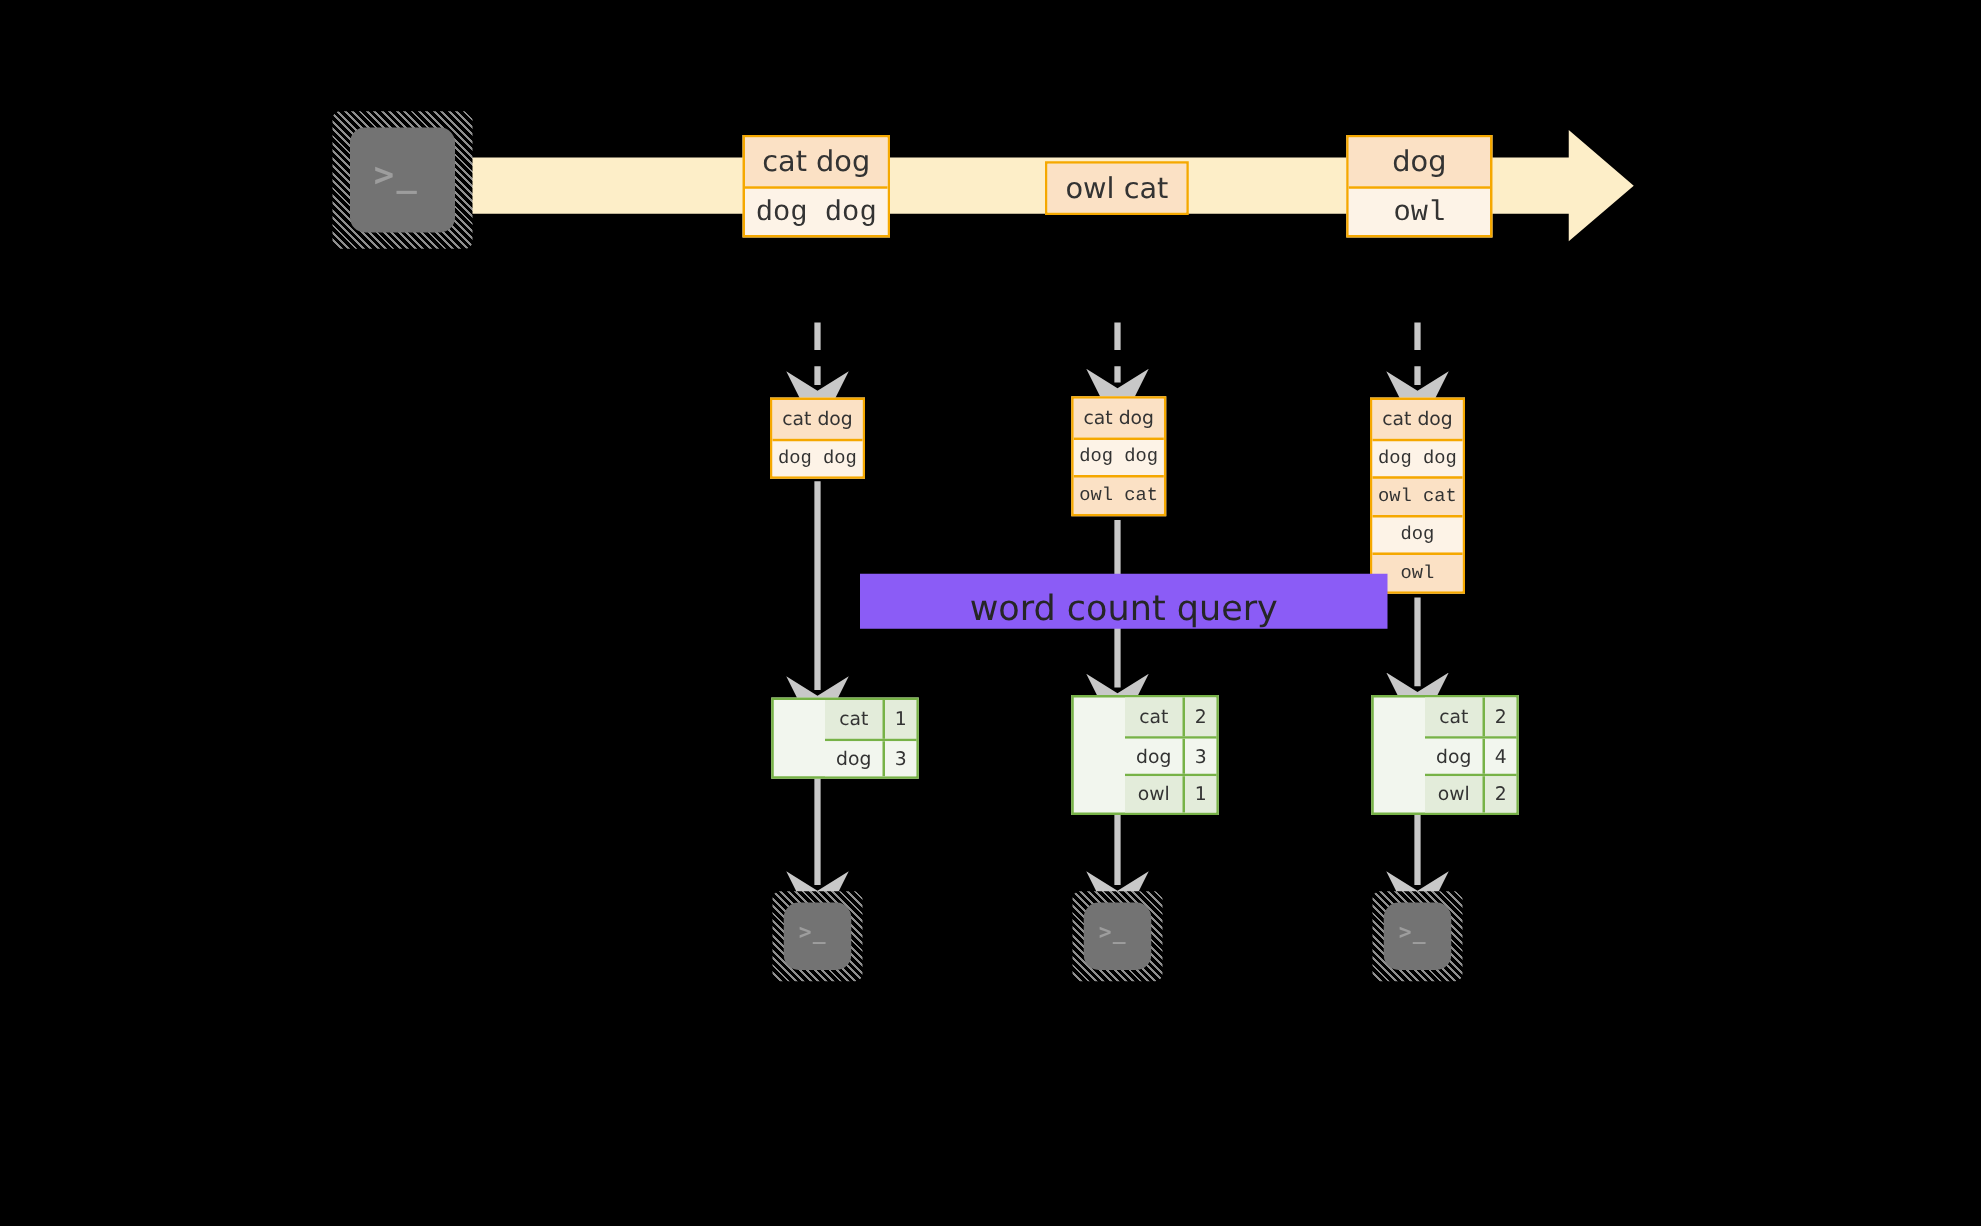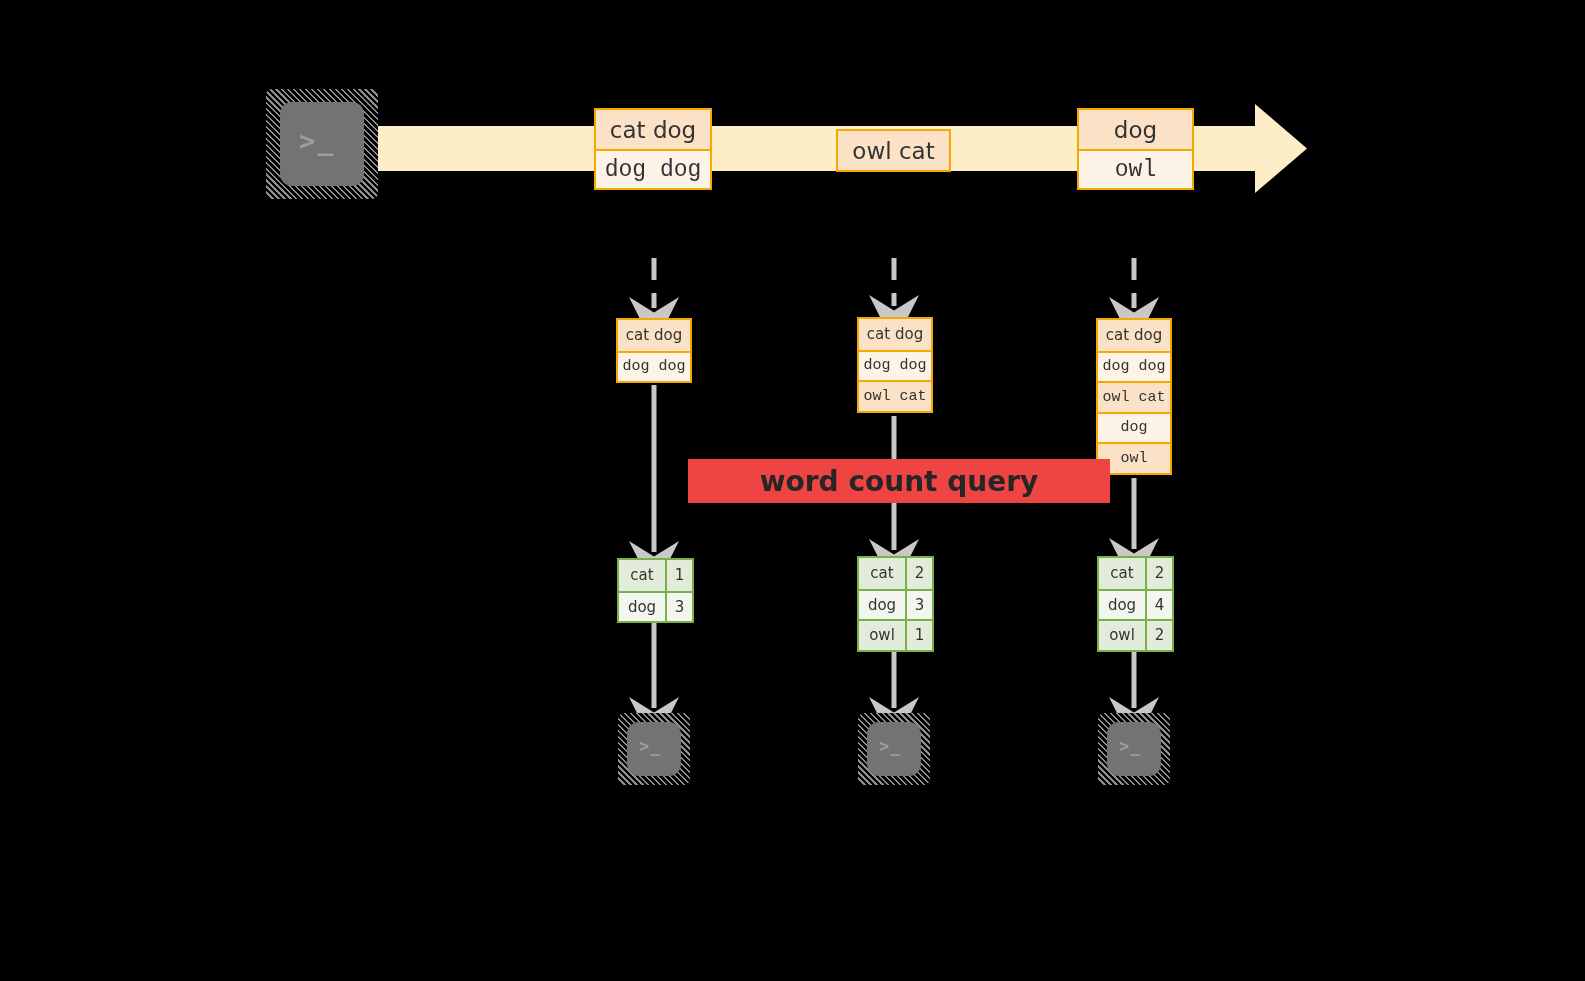--- a/index.html
+++ b/index.html
@@ -73,20 +73,21 @@
   .obox.mini .cell { height: 30.5px; font-size: 15px; }
 
   
   .gbox {
     position: absolute;
     box-sizing: border-box;
     border: 2.5px solid #77b247;
     background: #f2f6ee;
     display: flex;
     flex-direction: column;
+    padding-left: 41px;
   }
   .gbox .grow {
     display: flex;
     height: 30.5px;
     box-sizing: border-box;
   }
   .gbox .grow + .grow { border-top: 2.5px solid #77b247; }
   .gbox .gc {
     box-sizing: border-box;
     display: flex;
@@ -96,28 +97,27 @@
     color: #333333;
     background: #f2f6ee;
   }
   .gbox .gc.shade { background: #e3ecda; }
   .gbox .gc.k { width: 46px; }
   .gbox .gc.v { width: 27px; border-left: 2.5px solid #77b247; }
 
   
   .qlabel {
     position: absolute;
-    background: #ef4444;
-    display: flex;
-    align-items: center;
+    background: #8b5cf6;
+    display: flex;
+    align-items: flex-end;
     justify-content: center;
     color: #262626;
     font-size: 28px;
     white-space: nowrap;
-    font-weight: bold;
   }
 </style>
 </head>
 <body>
 
 <div id="stage">
 
   <svg width="1585" height="981" style="position:absolute;left:0;top:0;">
     <defs>
 

